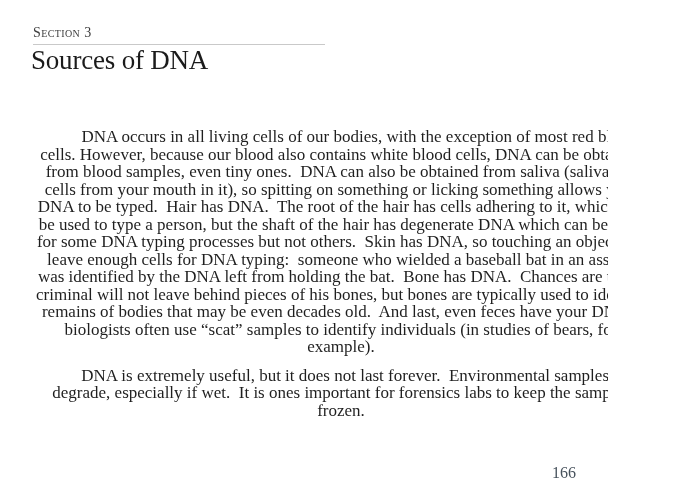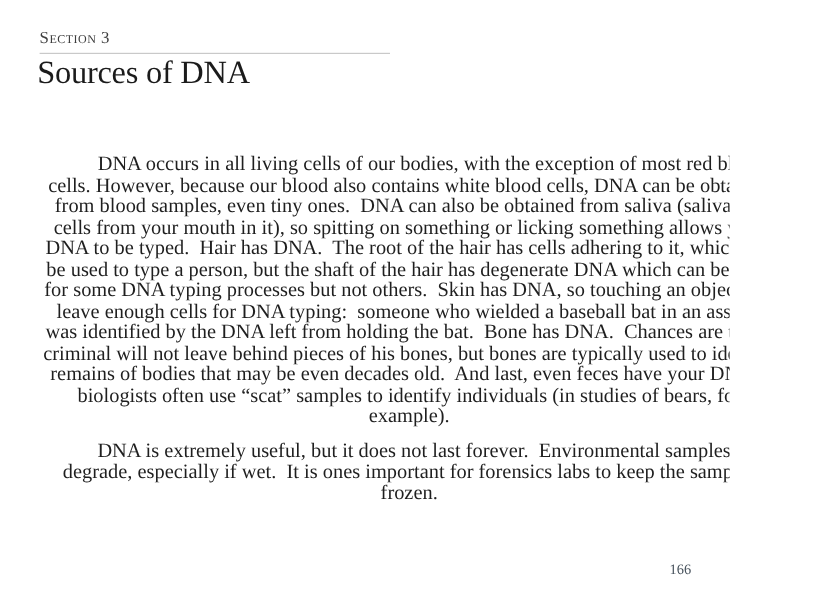--- a/index.html
+++ b/index.html
@@ -55,21 +55,21 @@
     line-height: 17.5px;
     text-indent: 36px;
     text-align: center;
     white-space: pre-wrap;
     color: var(--c-body_text, #1f1f1f);
   }
   .page-number {
     position: absolute;
     right: 32px;
     bottom: 14px;
-    font-size: 12px;
+    font-size: 16px;
     color: var(--c-page_number, #47525c);
   }
 </style>
 </head>
 <body>
 
 <div class="page" style="--c-background: #ffffff; --c-body_text: #1f1f1f; --c-heading: #1b1b1b; --c-section_label: #3d3d3d; --c-rule: #c9c9c9; --c-page_number: #47525c;">
 
   <header>
     <div class="section-label">Section 3</div>

